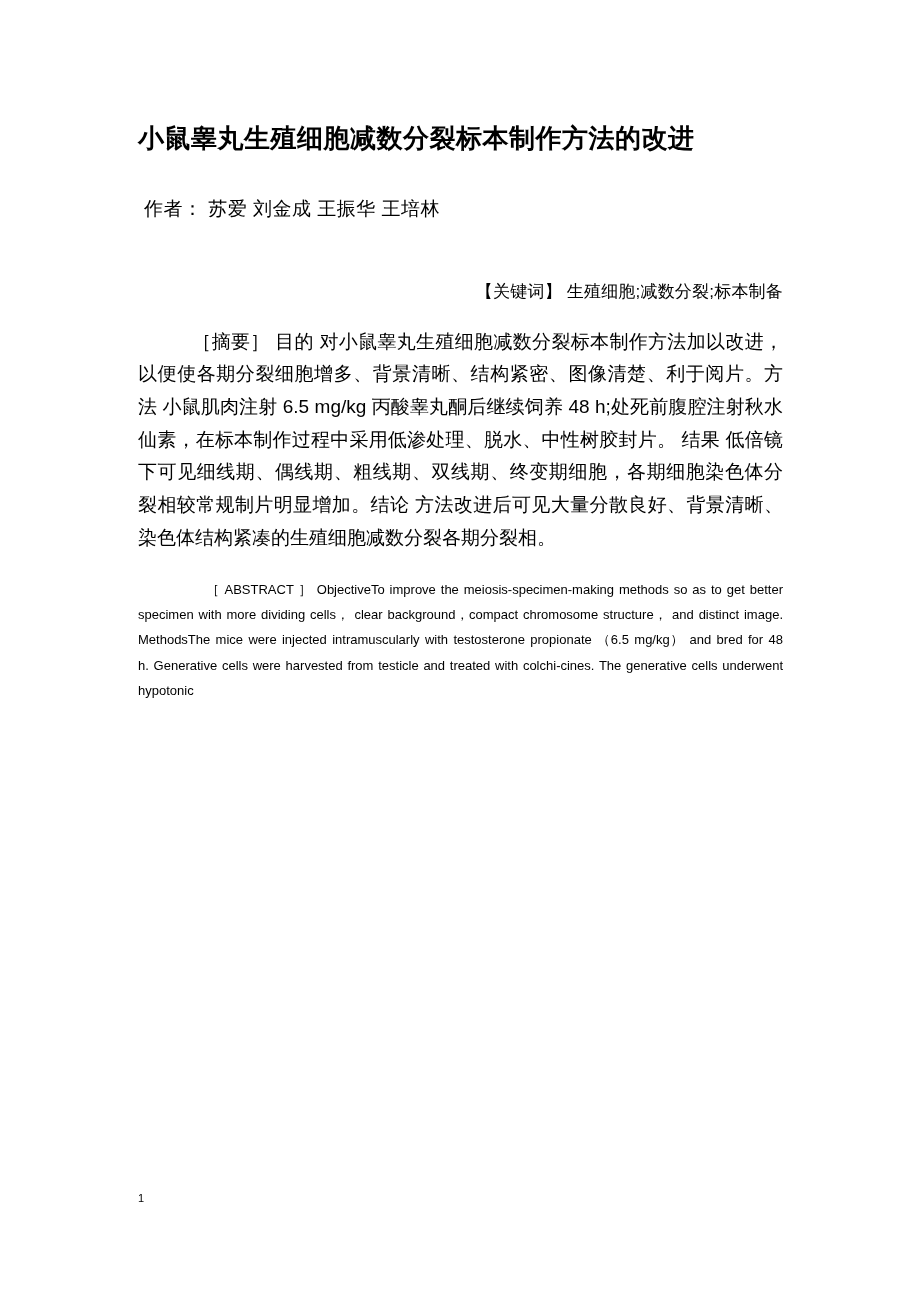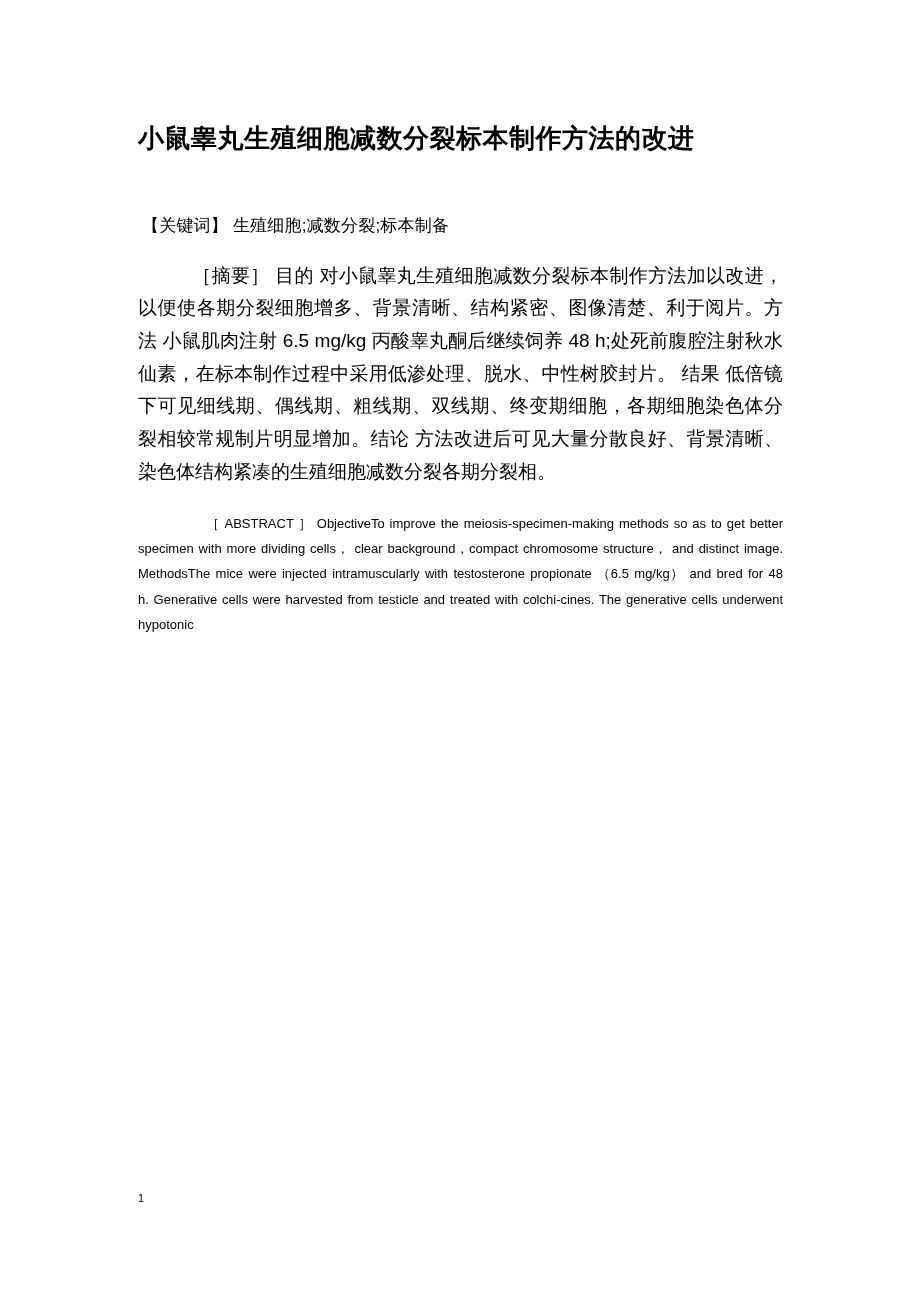--- a/index.html
+++ b/index.html
@@ -41,20 +41,21 @@
     font-size: 19px;
     margin-top: 40px;
     padding-left: 6px;
     letter-spacing: 0.5px;
   }
   .keywords-top {
     font-size: 17px;
     margin-top: 58px;
     padding-left: 4px;
     letter-spacing: 0.2px;
+    text-align: right;
   }
   .abstract-cn {
     font-size: 19px;
     line-height: 1.72;
     margin-top: 23px;
     text-align: justify;
     text-justify: inter-ideograph;
     text-align-last: left;
   }
   .abstract-cn .indent {
@@ -88,20 +89,21 @@
   }
 </style>
 </head>
 <body>
 
 <div class="page">
   <div class="content">
 
     <h1 class="doc-title">小鼠睾丸生殖细胞减数分裂标本制作方法的改进</h1>
 
+    <div class="authors">作者： 苏爱 刘金成 王振华 王培林</div>
 
     <div class="keywords-top">【关键词】 生殖细胞;减数分裂;标本制备</div>
 
     <p class="abstract-cn"><span class="indent"></span><span>［摘要］ 目的 对小鼠睾丸生殖细胞减数分裂标本制作方法加以改进，以便使各期分裂细胞增多、背景清晰、结构紧密、图像清楚、利于阅片。方法 小鼠肌肉注射 6.5 mg/kg 丙酸睾丸酮后继续饲养 48 h;处死前腹腔注射秋水仙素，在标本制作过程中采用低渗处理、脱水、中性树胶封片。 结果 低倍镜下可见细线期、偶线期、粗线期、双线期、终变期细胞，各期细胞染色体分裂相较常规制片明显增加。结论 方法改进后可见大量分散良好、背景清晰、染色体结构紧凑的生殖细胞减数分裂各期分裂相。</span></p>
 
 
     <p class="abstract-en"><span class="indent"></span><span>［ ABSTRACT ］ ObjectiveTo improve the meiosis-specimen-making methods so as to get better specimen with more dividing cells， clear background，compact chromosome structure， and distinct image. MethodsThe mice were injected intramuscularly with testosterone propionate （6.5 mg/kg） and bred for 48 h. Generative cells were harvested from testicle and treated with colchi-cines. The generative cells underwent hypotonic</span></p>
 
   </div>
 

